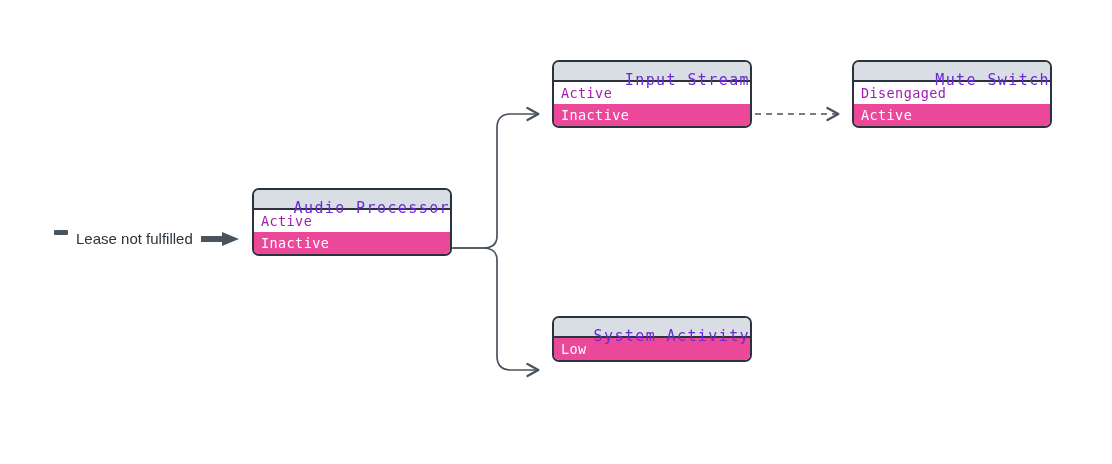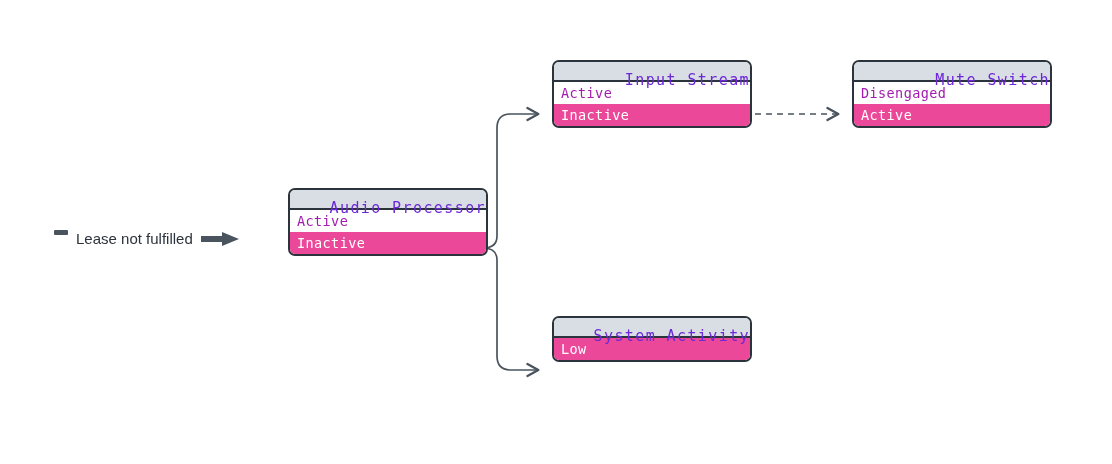--- a/index.html
+++ b/index.html
@@ -66,21 +66,21 @@
   .row-on {
     background: #ffffff;
     color: #a21caf;
   }
   .row-off {
     background: #ec4899;
     color: #ffffff;
   }
 
   
-  #node-audio-processor { left: 252px; top: 188px; margin-left: 36px; }
+  #node-audio-processor { left: 252px; top: 188px; }
   #node-input-stream    { left: 552px; top: 60px;  }
   #node-mute-switch     { left: 852px; top: 60px;  }
   #node-system-activity { left: 552px; top: 316px; }
 
   
   #entry {
     position: absolute;
     left: 54px;
     top: 230px;
     height: 26px;

